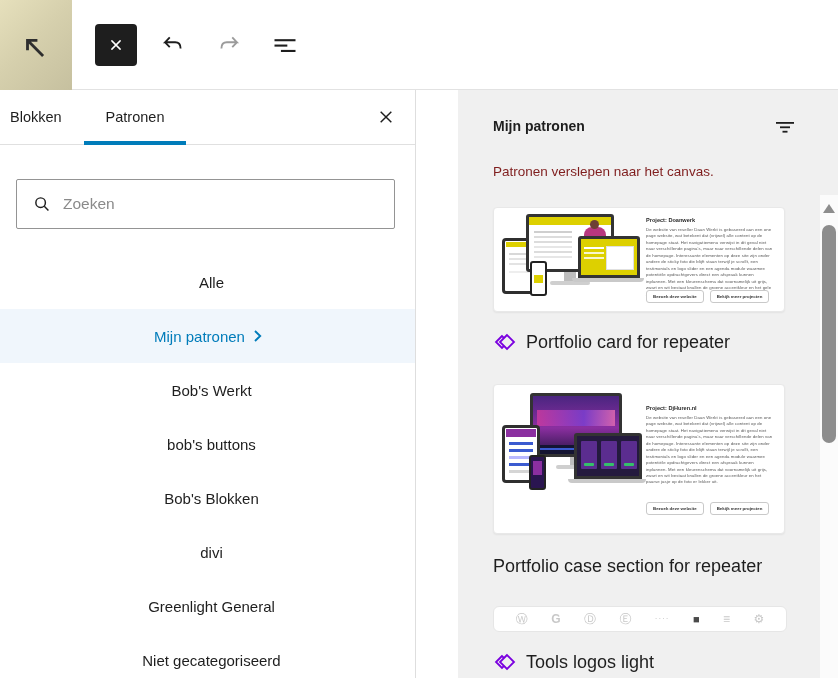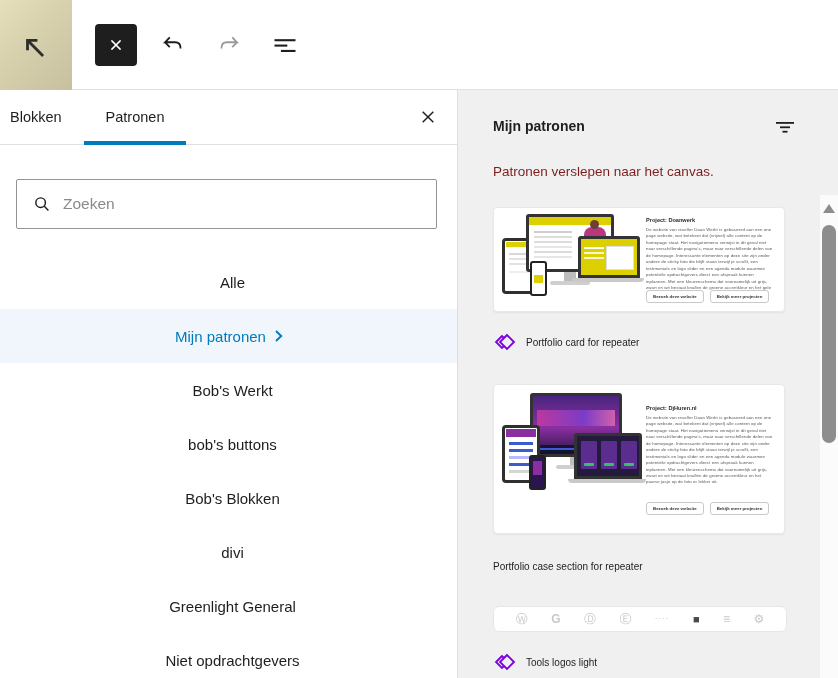--- a/index.html
+++ b/index.html
@@ -25,21 +25,21 @@
     width:42px; height:42px; background:#1e1e1e; border:none; border-radius:4px;
     display:flex; align-items:center; justify-content:center; cursor:pointer;
   }
   .tool-btn {
     width:40px; height:40px; background:transparent; border:none; border-radius:2px;
     display:flex; align-items:center; justify-content:center; cursor:pointer;
   }
 
   
   .left-panel {
-    position:absolute; left:0; top:90px; width:458px; bottom:0;
+    position:absolute; left:0; top:90px; width:416px; bottom:0;
     background:#fff; border-right:1px solid #dedede;
   }
   .tabs-row {
     height:55px; display:flex; align-items:stretch; gap:40px;
     border-bottom:1px solid #e0e0e0; padding-left:8px; position:relative;
   }
   .tab {
     display:flex; align-items:center; font-size:14.5px; color:#1e1e1e;
     background:none; border:none; cursor:pointer; position:relative; padding:0 2px;
     font-family:inherit;
@@ -86,21 +86,21 @@
   .pattern-card {
     margin:28px 0 0 35px; width:292px; background:#fff; border-radius:4px;
     border:1px solid #e8e8e8; box-shadow:0 1px 2px rgba(0,0,0,.06);
     position:relative; cursor:grab; overflow:hidden;
   }
   .card-tall { height:105px; }
   .card-tall2 { height:150px; }
 
   .pattern-label {
     display:flex; align-items:center; gap:9px; margin:16px 9px 0 35px;
-    font-size:10px; color:#1e1e1e; height:28px;
+    font-size:18px; color:#1e1e1e; height:28px;
   }
   .pattern-label.no-icon { margin-top:18px; margin-left:35px; }
   .lbl2 { margin-top:18px; }
   .card-strip {
     margin:26px 0 0 35px; width:294px; height:26px; background:#fff;
     border:1px solid #e6e6e6; border-radius:6px;
     display:flex; align-items:center; justify-content:space-around; padding:0 10px;
     cursor:grab;
   }
   .strip-logo { font-size:12px; color:#c8c8c8; line-height:1; }
@@ -263,21 +263,21 @@
       <div class="cat-item">
         <span>Bob's Blokken</span>
       </div>
       <div class="cat-item">
         <span>divi</span>
       </div>
       <div class="cat-item">
         <span>Greenlight General</span>
       </div>
       <div class="cat-item">
-        <span>Niet opdrachtgevers</span>
+        <span>Niet gecategoriseerd</span>
       </div>
     </div>
   </div>
 
   <div class="right-panel">
 
     <div class="rp-header">
       <span class="rp-title">Mijn patronen</span>
       <button class="filter-btn">
         <svg width="24" height="24" viewBox="0 0 24 24">

